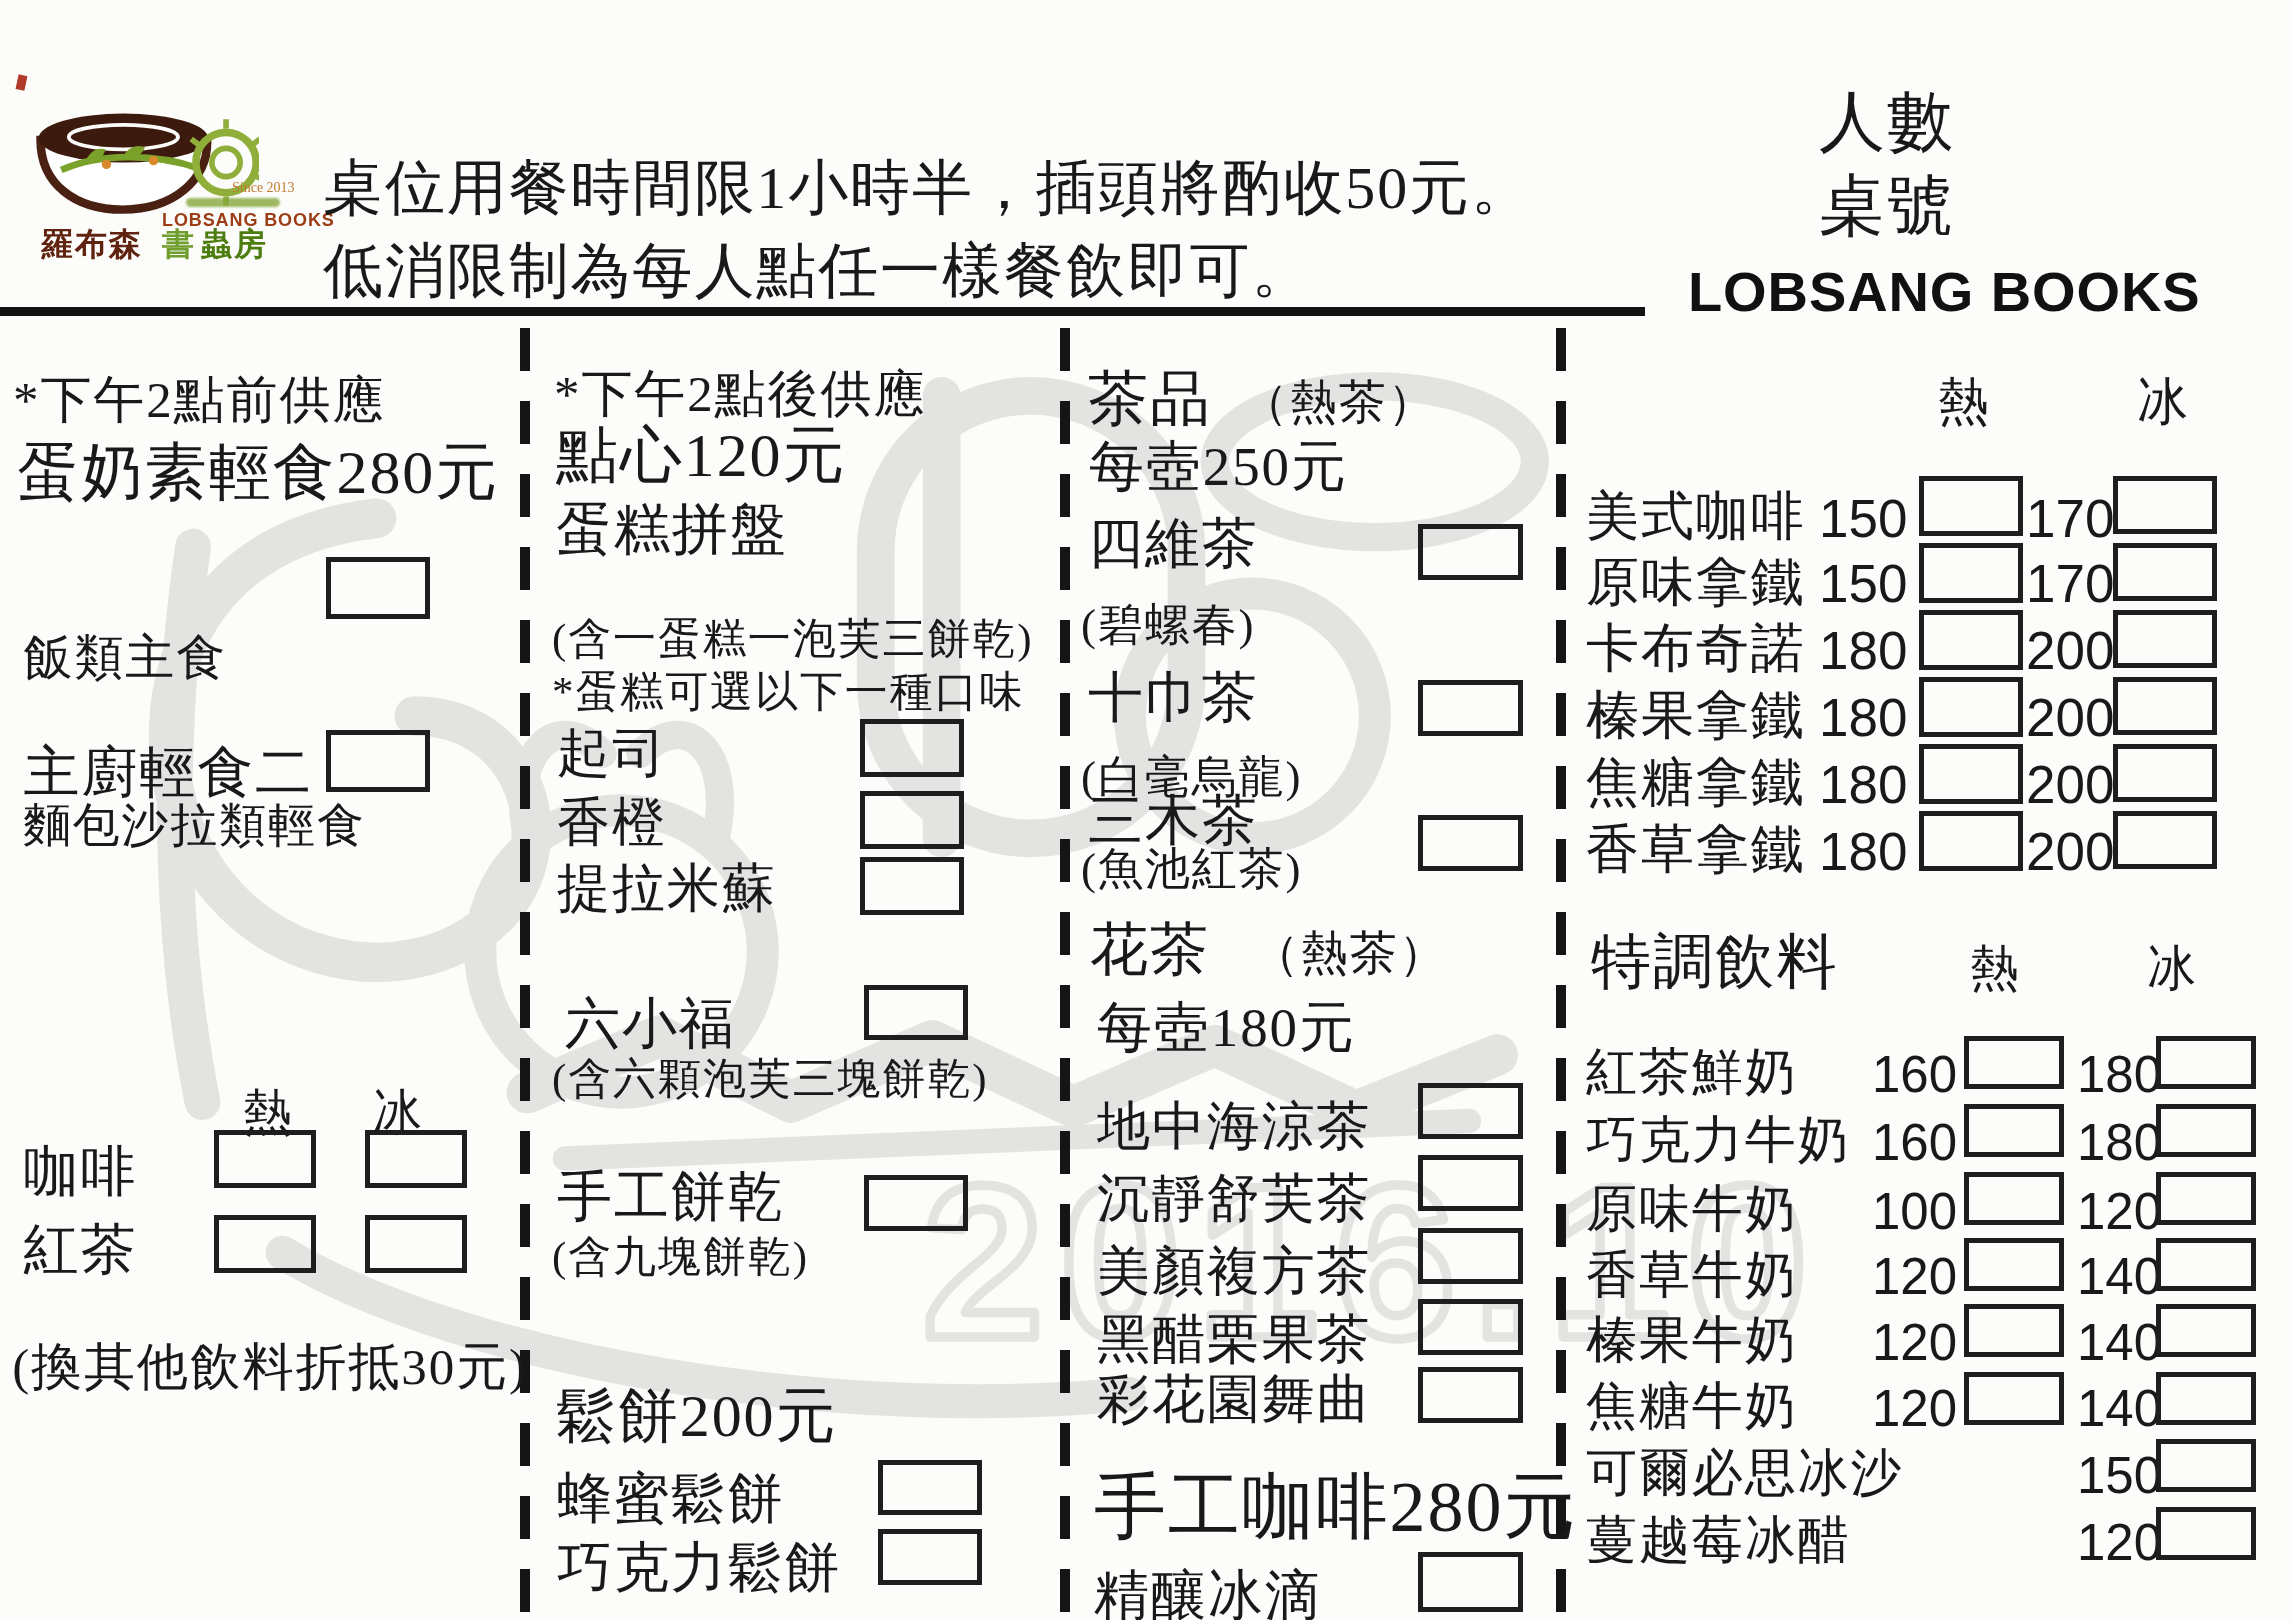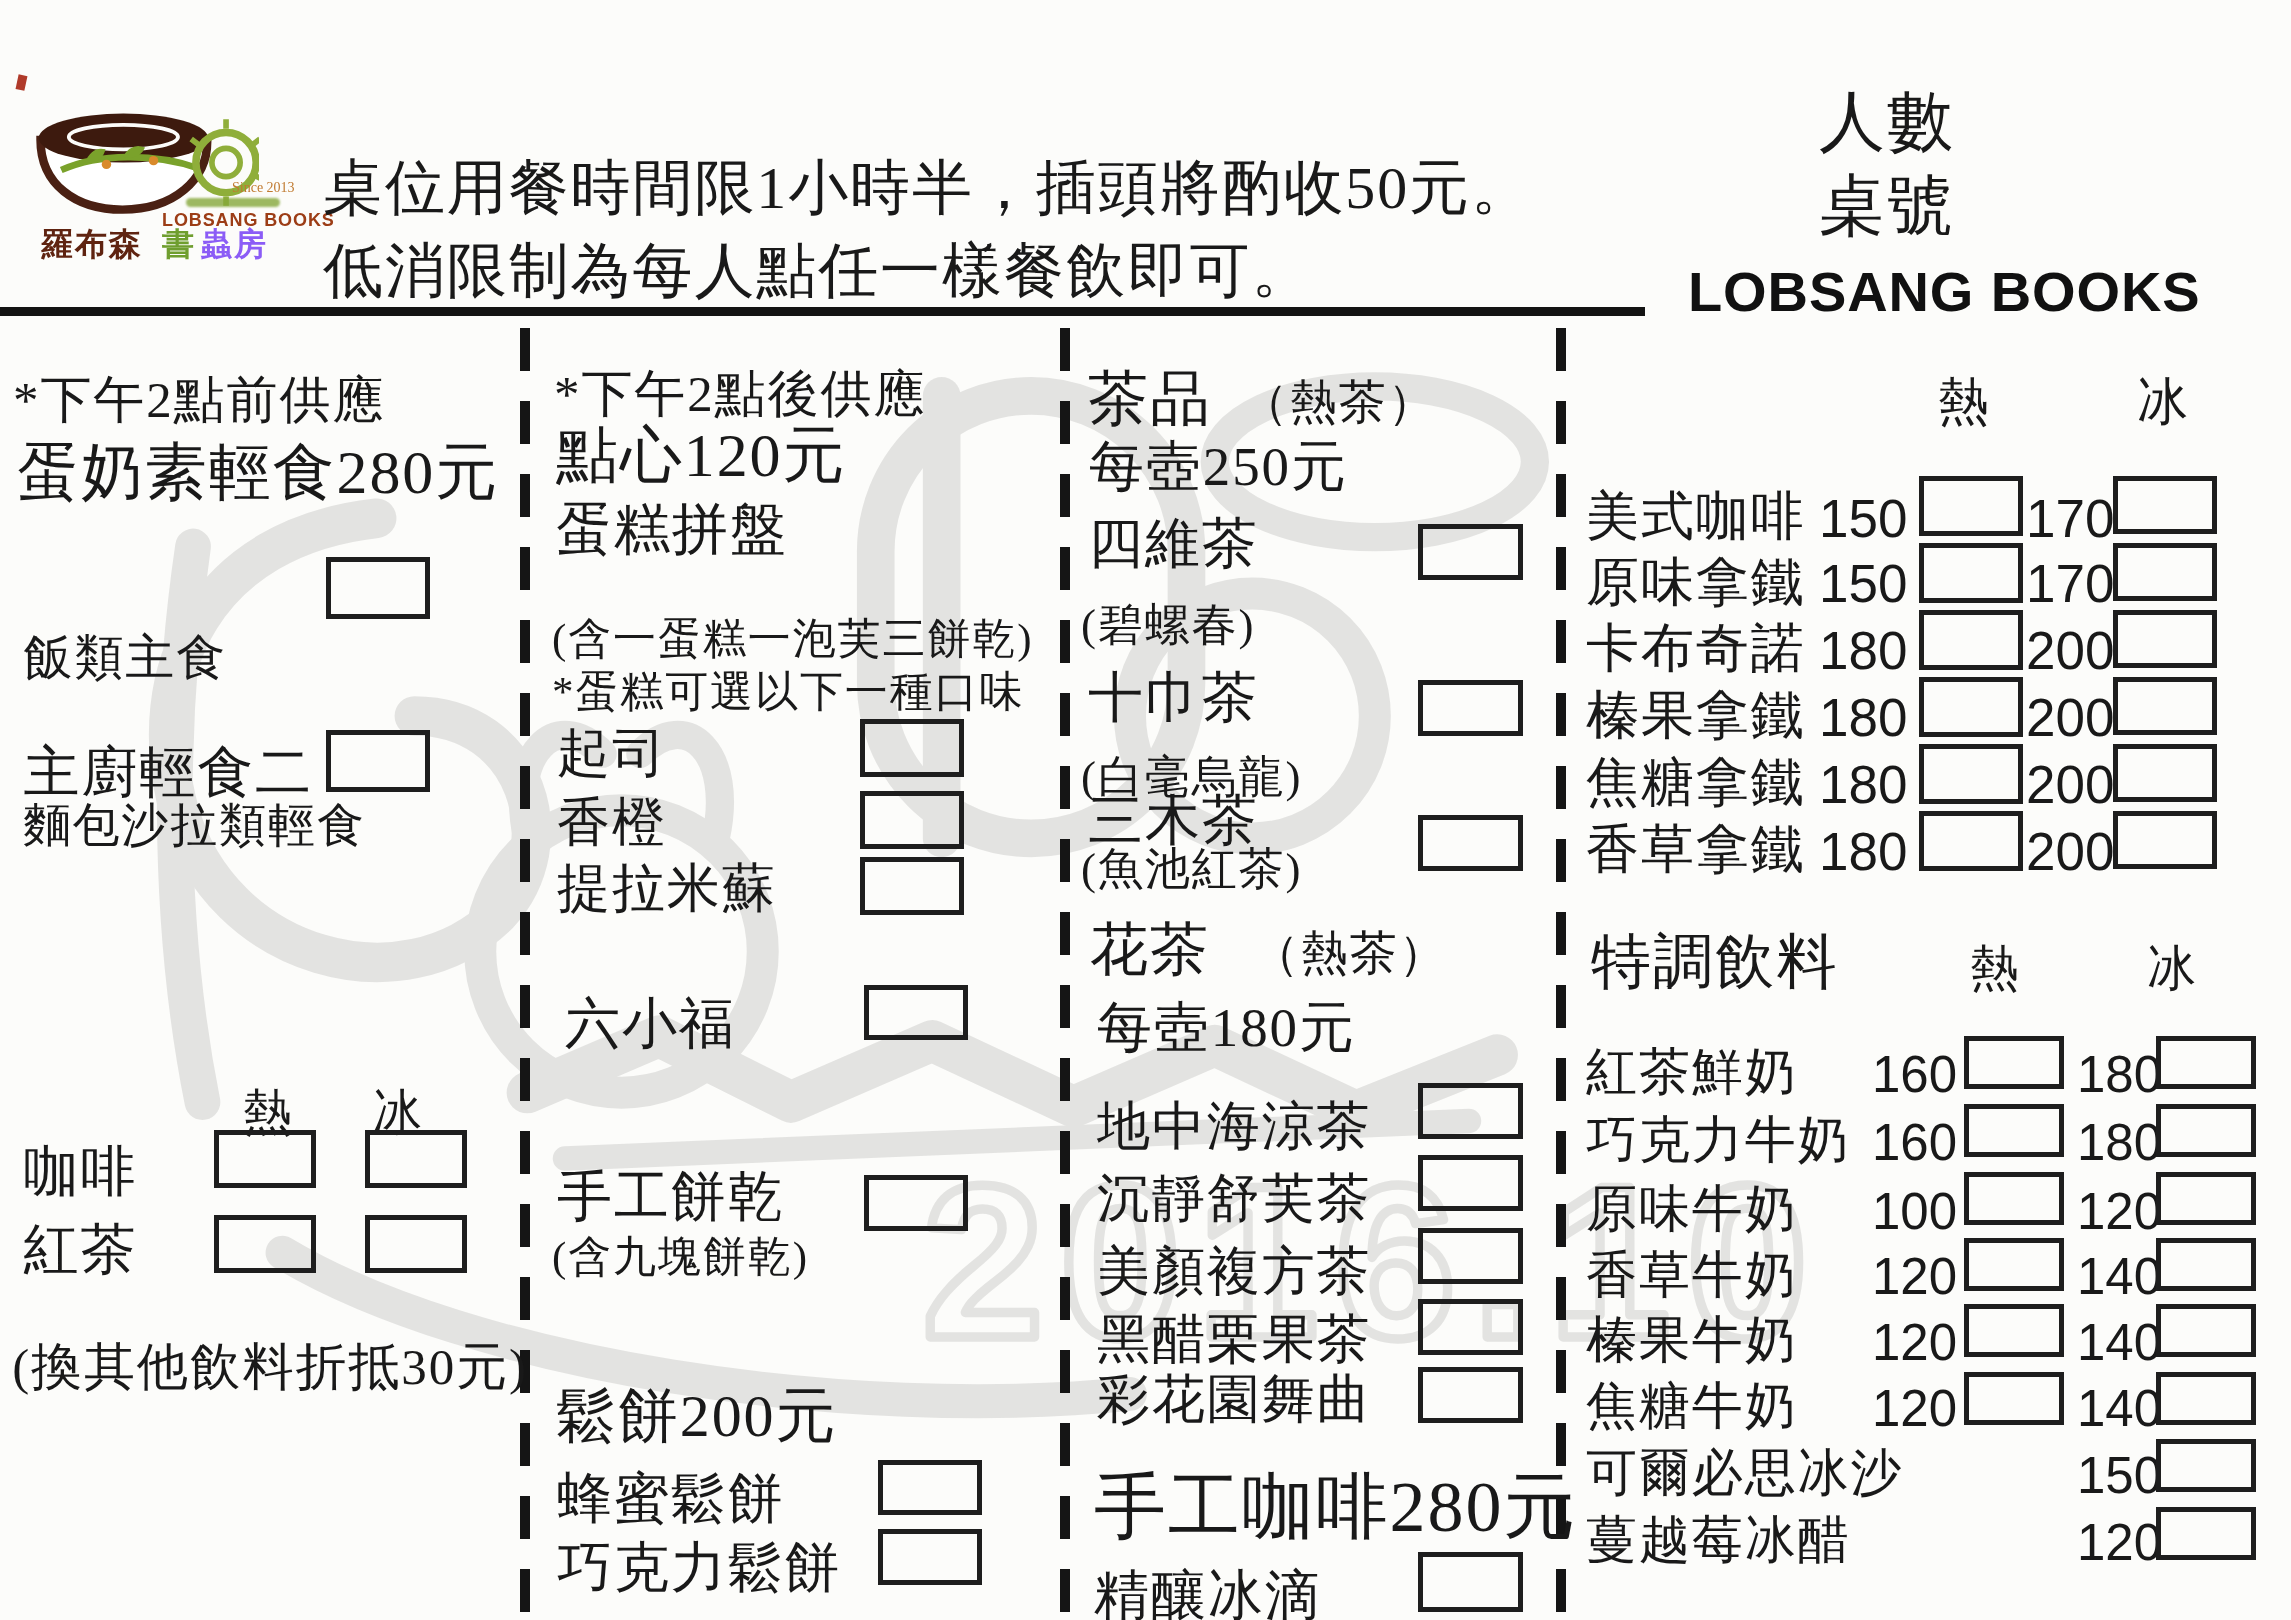--- a/index.html
+++ b/index.html
@@ -48,21 +48,21 @@
     <circle cx="128" cy="60" r="5" fill="#d98a2b"></circle>
     <circle cx="205" cy="62" r="32" fill="none" stroke="#8fae3a" stroke-width="8"></circle>
     <circle cx="205" cy="62" r="15" fill="none" stroke="#8fae3a" stroke-width="6"></circle>
     <path d="M205,26 l0,-10 M232,44 l9,-7 M236,76 l10,5 M205,98 l0,10 M177,44 l-9,-7" stroke="#8fae3a" stroke-width="6"></path>
   </svg>
   <span class="t" style="left:232px;top:181px;font-size:14px;color:#c07a30;letter-spacing:0">Since 2013</span>
   <span class="tagline" style="left:186px;top:198px;width:94px"></span>
   <span class="t brand" style="left:162px;top:211px;font-size:18px;color:#9c3d16;letter-spacing:0.9px">LOBSANG BOOKS</span>
   <span class="t" style="left:41px;top:228px;font-size:32px;font-weight:bold;color:#5f2310">羅布森</span>
   <span class="t" style="left:162px;top:228px;font-size:32px;font-weight:bold;color:#6f9e2f">書</span>
-  <span class="t" style="left:200px;top:228px;font-size:32px;font-weight:bold;color:#8b5cf6">蟲房</span>
+  <span class="t" style="left:200px;top:228px;font-size:32px;font-weight:bold;color:#4d7c0f">蟲房</span>
   <span class="artifact" style="left:17px;top:75px;width:8.5px;height:15px;transform:rotate(12deg)"></span>
 
   <span class="t" style="left:323px;top:158px;font-size:60px">桌位用餐時間限1小時半，插頭將酌收50元。</span>
   <span class="t" style="left:323px;top:241px;font-size:60px">低消限制為每人點任一樣餐飲即可。</span>
 
   <span class="t" style="left:1819px;top:89px;font-size:66px">人數</span>
   <span class="t" style="left:1819px;top:173px;font-size:66px">桌號</span>
   <span class="t brand" style="left:1688px;top:264px;font-size:56px;letter-spacing:0.9px;color:#111">LOBSANG BOOKS</span>
 
   <div class="hrule"></div>
@@ -103,20 +103,21 @@
 
   <span class="t" style="left:557px;top:727px;font-size:53px">起司</span>
   <div class="cb" style="left:860px;top:719px;width:104px;height:58px"></div>
   <span class="t" style="left:557px;top:796px;font-size:53px">香橙</span>
   <div class="cb" style="left:860px;top:791px;width:104px;height:58px"></div>
   <span class="t" style="left:557px;top:862px;font-size:53px">提拉米蘇</span>
   <div class="cb" style="left:860px;top:857px;width:104px;height:58px"></div>
 
   <span class="t" style="left:565px;top:996px;font-size:55px">六小福</span>
   <div class="cb" style="left:864px;top:985px;width:104px;height:55px"></div>
+  <span class="t" style="left:552px;top:1057px;font-size:43px">(含六顆泡芙三塊餅乾)</span>
 
   <span class="t" style="left:557px;top:1169px;font-size:55px">手工餅乾</span>
   <div class="cb" style="left:864px;top:1175px;width:104px;height:56px"></div>
   <span class="t" style="left:552px;top:1235px;font-size:43px">(含九塊餅乾)</span>
 
   <span class="t" style="left:556px;top:1386px;font-size:60px">鬆餅200元</span>
   <span class="t" style="left:557px;top:1471px;font-size:55px">蜂蜜鬆餅</span>
   <div class="cb" style="left:878px;top:1460px;width:104px;height:55px"></div>
   <span class="t" style="left:557px;top:1540px;font-size:55px">巧克力鬆餅</span>
   <div class="cb" style="left:878px;top:1529px;width:104px;height:56px"></div>

